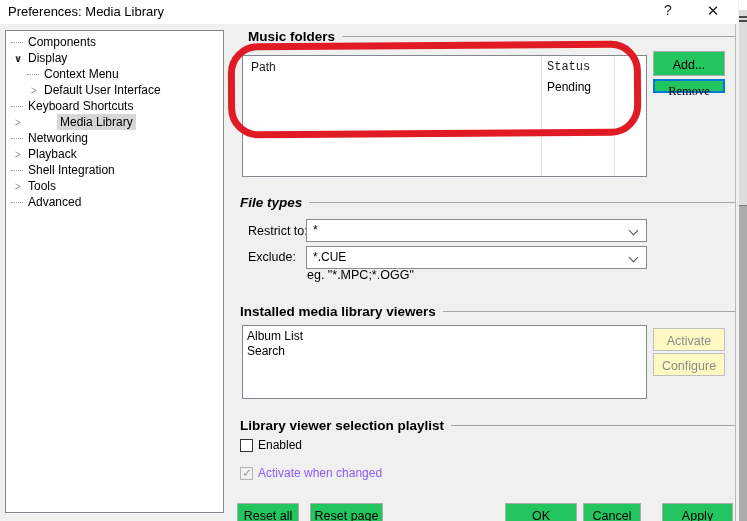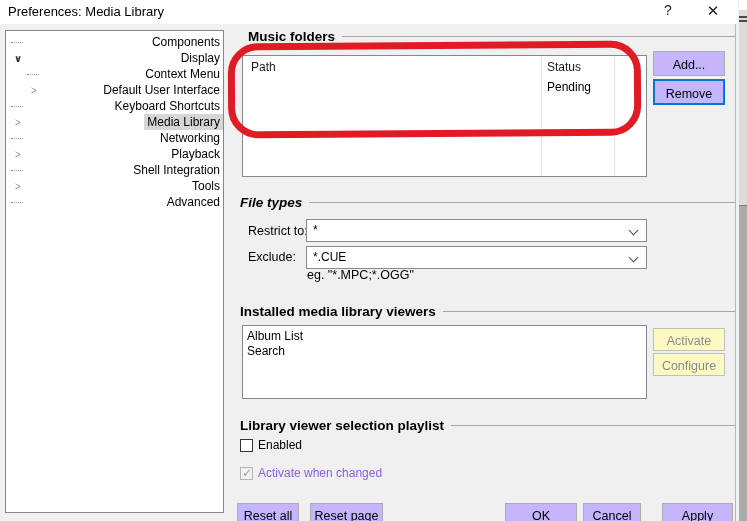--- a/index.html
+++ b/index.html
@@ -19,21 +19,21 @@
   .edge-line { position:absolute; left:735px; top:24px; width:1px; height:497px; background:#b8b8b8; }
   .strip { position:absolute; left:739px; top:0; width:8px; height:521px; background:#dcdcdc; }
   .strip .grip { position:absolute; left:0; top:16px; width:8px; height:6px;
                  border-top:2px solid #4a4a4a; border-bottom:2px solid #4a4a4a; }
   .strip .track-low { position:absolute; left:0; top:205px; width:8px; height:316px;
                       background:#ababab; border-top:1px solid #7d7d7d; }
   .strip .track-top { position:absolute; left:0; top:0; width:8px; height:10px; background:#fff; }
   
   .tree { position:absolute; left:5px; top:30px; width:219px; height:483px;
           background:#fff; border:1px solid #828790; padding-top:3px; }
-  .trow { height:16px; display:flex; align-items:center; white-space:nowrap; cursor:default;justify-content:space-between; }
+  .trow { height:16px; display:flex; align-items:center; white-space:nowrap; cursor:default; }
   .lvl1 { padding-left:5px; }
   .lvl2 { padding-left:21px; }
   .chev { width:14px; font-size:10px; color:#8f8f8f; text-align:center; flex:0 0 14px; }
   .chev.exp { color:#2b2b2b; font-weight:bold; }
   .dash { width:12px; flex:0 0 12px; border-top:1px dotted #9a9a9a; margin-right:2px; }
   .tlabel { padding:1px 3px; }
   .trow.sel .tlabel { background:#d6d6d6;margin-left:32px; }
   
   .heading { position:absolute; left:240px; width:495px; display:flex; align-items:center;
              font-weight:bold; font-size:13.5px; }
@@ -45,21 +45,21 @@
   .lv-header { position:absolute; top:0; left:0; width:100%; height:22px; }
   .lv-h { position:absolute; top:4px; color:#1a1a1a; }
   .lv-row { position:absolute; left:1px; top:23px; height:17px; width:297px;
             background:#cce8ff; line-height:17px; padding-left:7px; cursor:default; }
   .lv-status { position:absolute; left:304px; top:23px; height:17px; line-height:17px; }
   
   .annotation { position:absolute; left:228px; top:42px; width:413px; height:95px;
                 border:7px solid #e01b24; border-radius:30px; transform:rotate(-0.4deg);
                 pointer-events:none; }
   
-  .btn { position:absolute; background:#c4b5fd; border:1px solid #adadad; text-align:center;
+  .btn { position:absolute; background:#22c55e; border:1px solid #adadad; text-align:center;
          font-size:12.5px; font-family:inherit; cursor:default; padding-top:3px; }
   .btn.focus { border:2px solid #0078d7; }
   .btn.disabled { background:#fef9c3; border-color:#bfbfbf; color:#8b8b8b; }
   
   .flabel { position:absolute; font-size:12.5px; }
   .combo { position:absolute; left:306px; width:341px; height:23px; background:#fff;
            border:1px solid #8a8a8a; line-height:21px; padding-left:6px; }
   .combo .arrow { position:absolute; right:9px; top:7px; width:7px; height:7px;
                   border:solid #505050; border-width:0 1.5px 1.5px 0; transform:rotate(45deg); }
   .hint { position:absolute; left:307px; top:268px; font-size:12.5px; }
@@ -140,29 +140,29 @@
 
 <div class="heading" style="top:29px;padding-left:8px;">
   <span>Music folders</span>
 </div>
 
 <div class="listview">
   <div class="lv-col-line" style="left:298px;"></div>
   <div class="lv-col-line" style="left:371px;"></div>
   <div class="lv-header">
     <span class="lv-h" style="left:8px;">Path</span>
-    <span class="lv-h" style="left:304px;">Status</span>
+    <span class="lv-h" style="left:304px;font-family:Liberation Mono, monospace;">Status</span>
   </div>
   <div class="lv-status">Pending</div>
 </div>
 
 <div class="annotation"></div>
 
 <button class="btn" style="left:653px; top:51px; width:72px; height:25px;">Add...</button>
-<button class="btn focus" style="left:653px; top:79px; width:72px; height:26px;">Remove</button>
+<button class="btn focus" style="left:653px; top:79px; width:72px; height:14px;font-family:Liberation Serif, serif;">Remove</button>
 
 <div class="heading" style="top:195px;font-style:italic;">
   <span>File types</span>
 </div>
 
 <span class="flabel" style="left:248px; top:224px;">Restrict to:</span>
 <div class="combo" style="top:219px;">
   <span>*</span>
   <span class="arrow"></span>
 </div>

